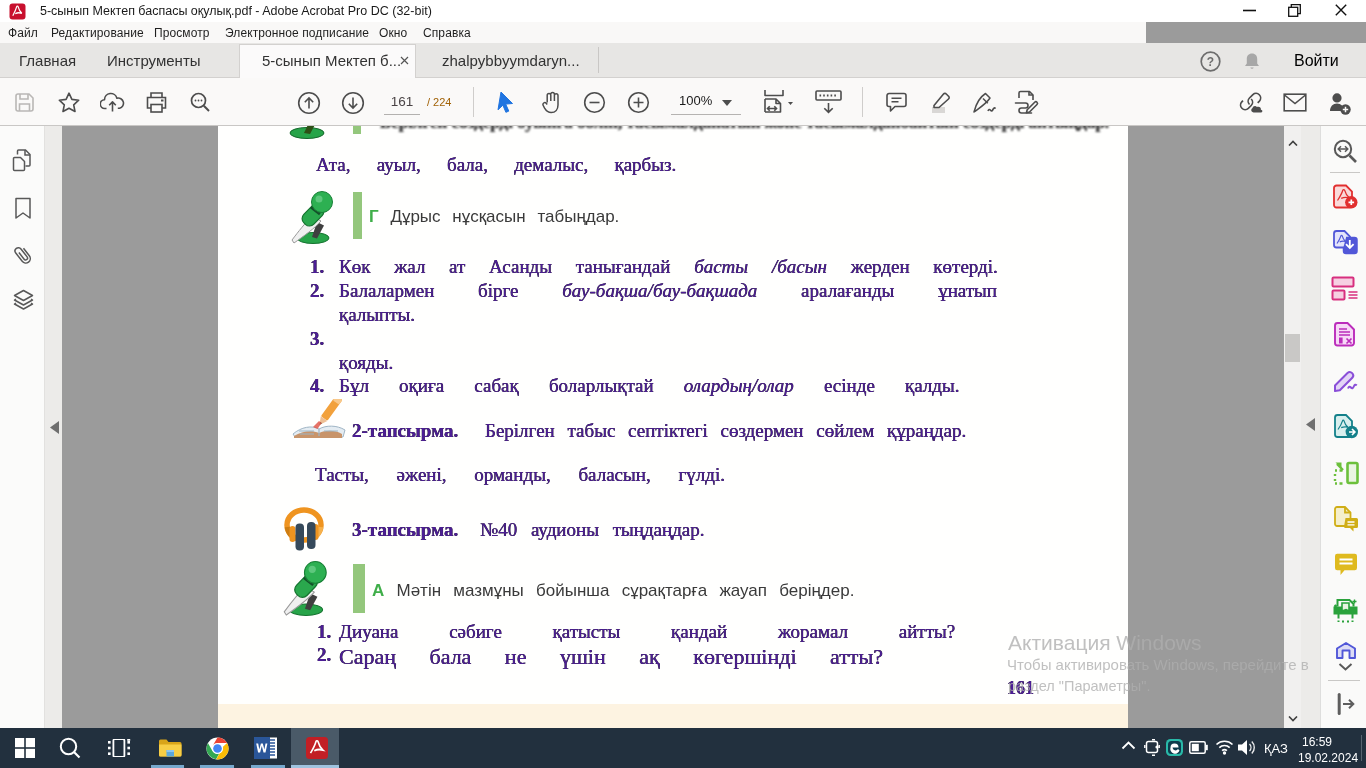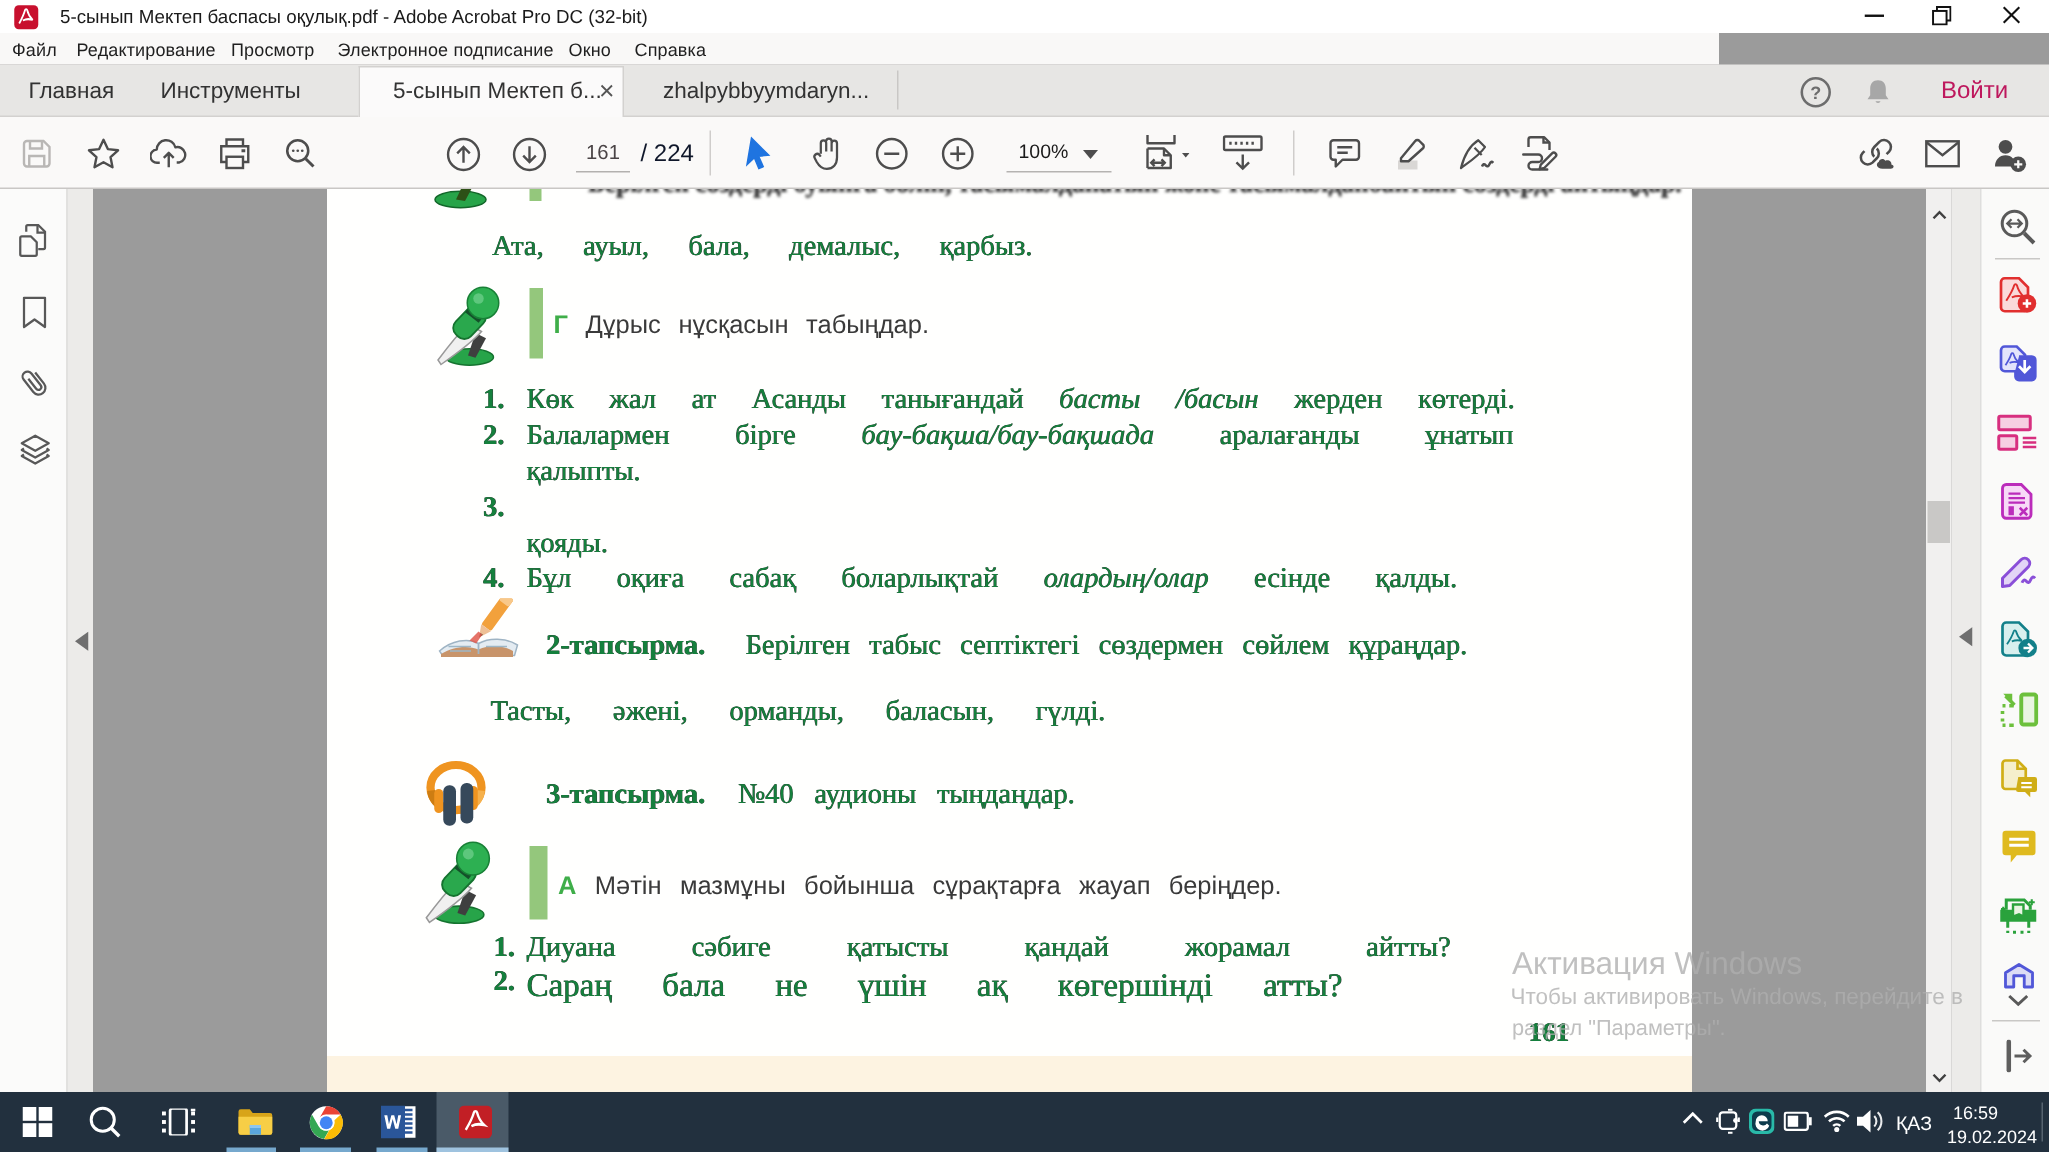--- a/index.html
+++ b/index.html
@@ -19,21 +19,21 @@
 .vdiv{position:absolute;width:1px;background:#cfcdcb;}
 
 #leftstrip{left:0;top:126px;width:44px;height:602px;background:#fbfbfa;border-right:1px solid #e2e1df;box-sizing:content-box;}
 #leftpane{left:45px;top:126px;width:17px;height:602px;background:#ecebe9;}
 #rightscroll{left:1284px;top:126px;width:17px;height:602px;background:#f1f0ef;}
 #rightpane{left:1301px;top:126px;width:19px;height:602px;background:#ecebe9;}
 #rightstrip{left:1320px;top:126px;width:46px;height:602px;background:#fafaf9;border-left:1px solid #dededd;box-sizing:border-box;}
 #page{left:218px;top:126px;width:910px;height:578px;background:#fffffe;}
 #pagefoot{left:218px;top:704px;width:910px;height:24px;background:#fdf3e1;}
 
-.ser{position:absolute;font-family:"Liberation Serif",serif;color:#15803d;white-space:nowrap;text-shadow:0.25px 0 0.2px rgba(39,39,39,.85), -0.25px 0 0.2px rgba(39,39,39,.85);margin-left:12px;}
+.ser{position:absolute;font-family:"Liberation Serif",serif;color:#4c1d95;white-space:nowrap;text-shadow:0.25px 0 0.2px rgba(39,39,39,.85), -0.25px 0 0.2px rgba(39,39,39,.85);}
 .san{position:absolute;font-family:"Liberation Sans",sans-serif;color:#3a3a3a;white-space:nowrap;}
 .grbar{position:absolute;width:11px;background:#94c77c;filter:blur(.4px);}
 
 .wm{position:absolute;color:rgba(174,174,174,.78);font-family:"Liberation Sans",sans-serif;white-space:nowrap;z-index:30;}
 
 #taskbar{left:0;top:728px;width:1366px;height:40px;background:#22303e;z-index:40;}
 .tbi{position:absolute;}
 .tray{position:absolute;color:#fff;font-size:12px;white-space:nowrap;}
 .underl{position:absolute;top:37px;height:3px;background:#76a8cd;}
 </style>
@@ -76,21 +76,21 @@
  <span class="tabtxt" style="left:442px">zhalpybbyymdaryn...</span>
  <div class="abs" style="left:598px;top:4px;width:1px;height:26px;background:#c9c7c5"></div>
  <svg class="abs" style="left:1200px;top:8px" width="21" height="21" viewBox="0 0 21 21">
         <circle cx="10.5" cy="10.5" r="9.3" fill="none" stroke="#6d6d6d" stroke-width="1.7"></circle>
         <text x="10.5" y="14.8" font-size="12" font-weight="bold" fill="#6d6d6d" text-anchor="middle" font-family="Liberation Sans">?</text>
       </svg>
  <svg class="abs" style="left:1242px;top:9px" width="20" height="20" viewBox="0 0 20 20">
         <path d="M10 1.5 c-3.3 0-5.2 2.3-5.2 5.5 v4.5 l-1.8 2.6 h14 l-1.8-2.6 V7 c0-3.2-1.9-5.5-5.2-5.5z" fill="#a7a7a7"></path>
         <path d="M8.3 15.5 a1.8 1.8 0 0 0 3.4 0z" fill="#a7a7a7"></path>
       </svg>
- <span class="tabtxt" style="left:1294px;font-size:16px;color:#be185d">Войти</span>
+ <span class="tabtxt" style="left:1294px;font-size:16px;color:#000000">Войти</span>
 </div>
 <div class="abs" id="toolbar">
  <svg class="tb" style="left:14px;top:14px" width="21" height="21" viewBox="0 0 21 21" stroke="#b9b7b5" fill="none" stroke-width="1.6">
         <path d="M2 4 a2 2 0 0 1 2-2 h11 l4 4 v11 a2 2 0 0 1-2 2 h-13 a2 2 0 0 1-2-2z"></path>
         <path d="M6 2 v5 h8 v-5 M5.5 19 v-7 h10 v7"></path>
       </svg>
  <svg class="tb" style="left:57px;top:13px" width="24" height="23" viewBox="0 0 24 23" fill="none" stroke="#4d4d4d" stroke-width="1.6">
         <path d="M12 2.2 l2.9 6.2 6.8 0.8 -5 4.6 1.3 6.7 -6-3.3 -6 3.3 1.3-6.7 -5-4.6 6.8-0.8z" stroke-linejoin="round"></path>
       </svg>
  <svg class="tb" style="left:100px;top:13px" width="25" height="23" viewBox="0 0 25 23" fill="none" stroke="#4d4d4d" stroke-width="1.6">
@@ -111,21 +111,21 @@
       </svg>
  <svg class="tb" style="left:297px;top:13px" width="24" height="24" viewBox="0 0 24 24" fill="none" stroke="#4d4d4d" stroke-width="1.6">
         <circle cx="12" cy="12" r="10.3"></circle>
         <path d="M12 17.5 v-10 M7.8 11.2 L12 7 l4.2 4.2"></path>
       </svg>
  <svg class="tb" style="left:341px;top:13px" width="24" height="24" viewBox="0 0 24 24" fill="none" stroke="#4d4d4d" stroke-width="1.6">
         <circle cx="12" cy="12" r="10.3"></circle>
         <path d="M12 6.5 v10 M7.8 12.8 L12 17 l4.2-4.2"></path>
       </svg>
  <div class="abs" style="left:384px;top:12px;width:36px;height:25px;text-align:center;font-size:13.5px;color:#4a4446;line-height:24px;border-bottom:1px solid #b3b1af;box-sizing:border-box">161</div>
- <span class="abs" style="left:427px;top:12px;font-size:16px;color:#0f172a;line-height:25px">/ 224</span>
+ <span class="abs" style="left:427px;top:12px;font-size:11px;color:#a16207;line-height:25px">/ 224</span>
  <div class="vdiv" style="left:473px;top:9px;height:30px"></div>
  <svg class="tb" style="left:497px;top:12px" width="19" height="25" viewBox="0 0 19 25">
         <path d="M4 2 L15.5 13.5 l-6.8 0.6 3.1 7 -2.9 1.2 -3-7.1 -4.9 4.6z" fill="#1f74e0" stroke="#1f74e0"></path>
       </svg>
  <svg class="tb" style="left:540px;top:12px" width="23" height="25" viewBox="0 0 23 25" fill="none" stroke="#4d4d4d" stroke-width="1.5">
         <path d="M7.2 12.5 V5.3 a1.8 1.8 0 0 1 3.6 0 V11 m0-6.8 a1.8 1.8 0 0 1 3.6 0 V11 m0-5.4 a1.8 1.8 0 0 1 3.6 0 V15 c0 4.5-2.6 7.6-6.8 7.6 -3.4 0-5-1.6-6.6-4.4 L3.2 15.5 a1.9 1.9 0 0 1 3-2.3 l1 1.2" stroke-linejoin="round"></path>
       </svg>
  <svg class="tb" style="left:583px;top:13px" width="23" height="23" viewBox="0 0 23 23" fill="none" stroke="#4d4d4d" stroke-width="1.6">
         <circle cx="11.5" cy="11.5" r="9.8"></circle>
         <path d="M6.5 11.5 h10"></path>

